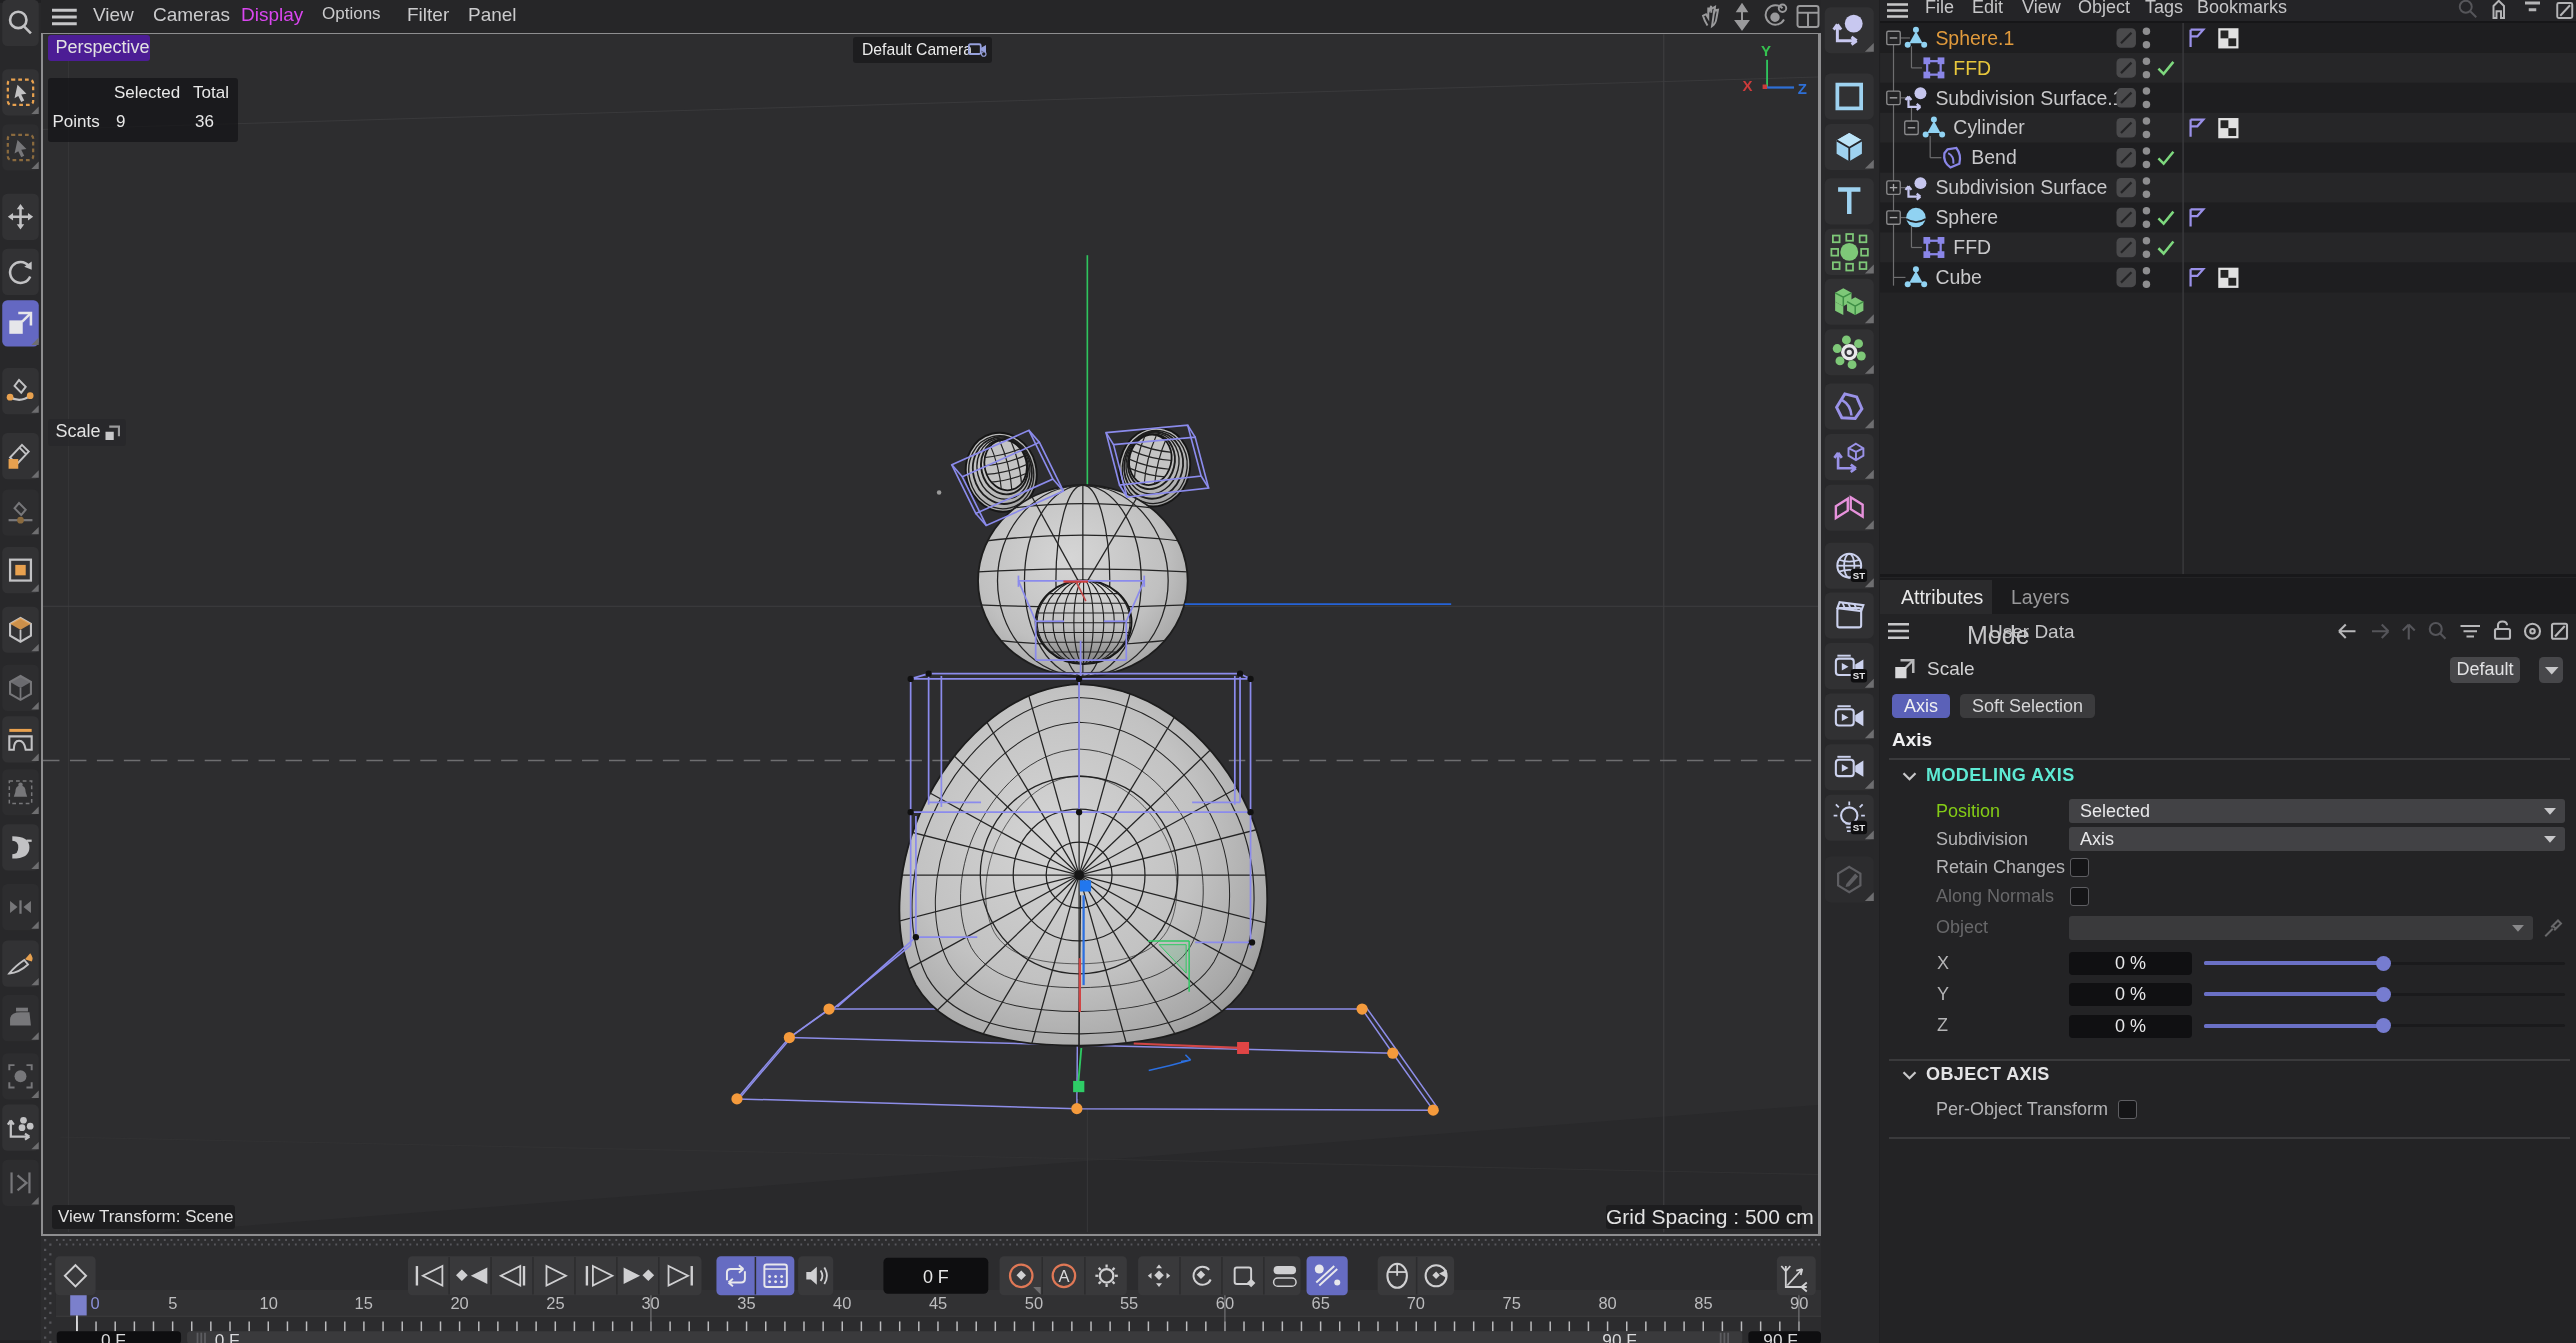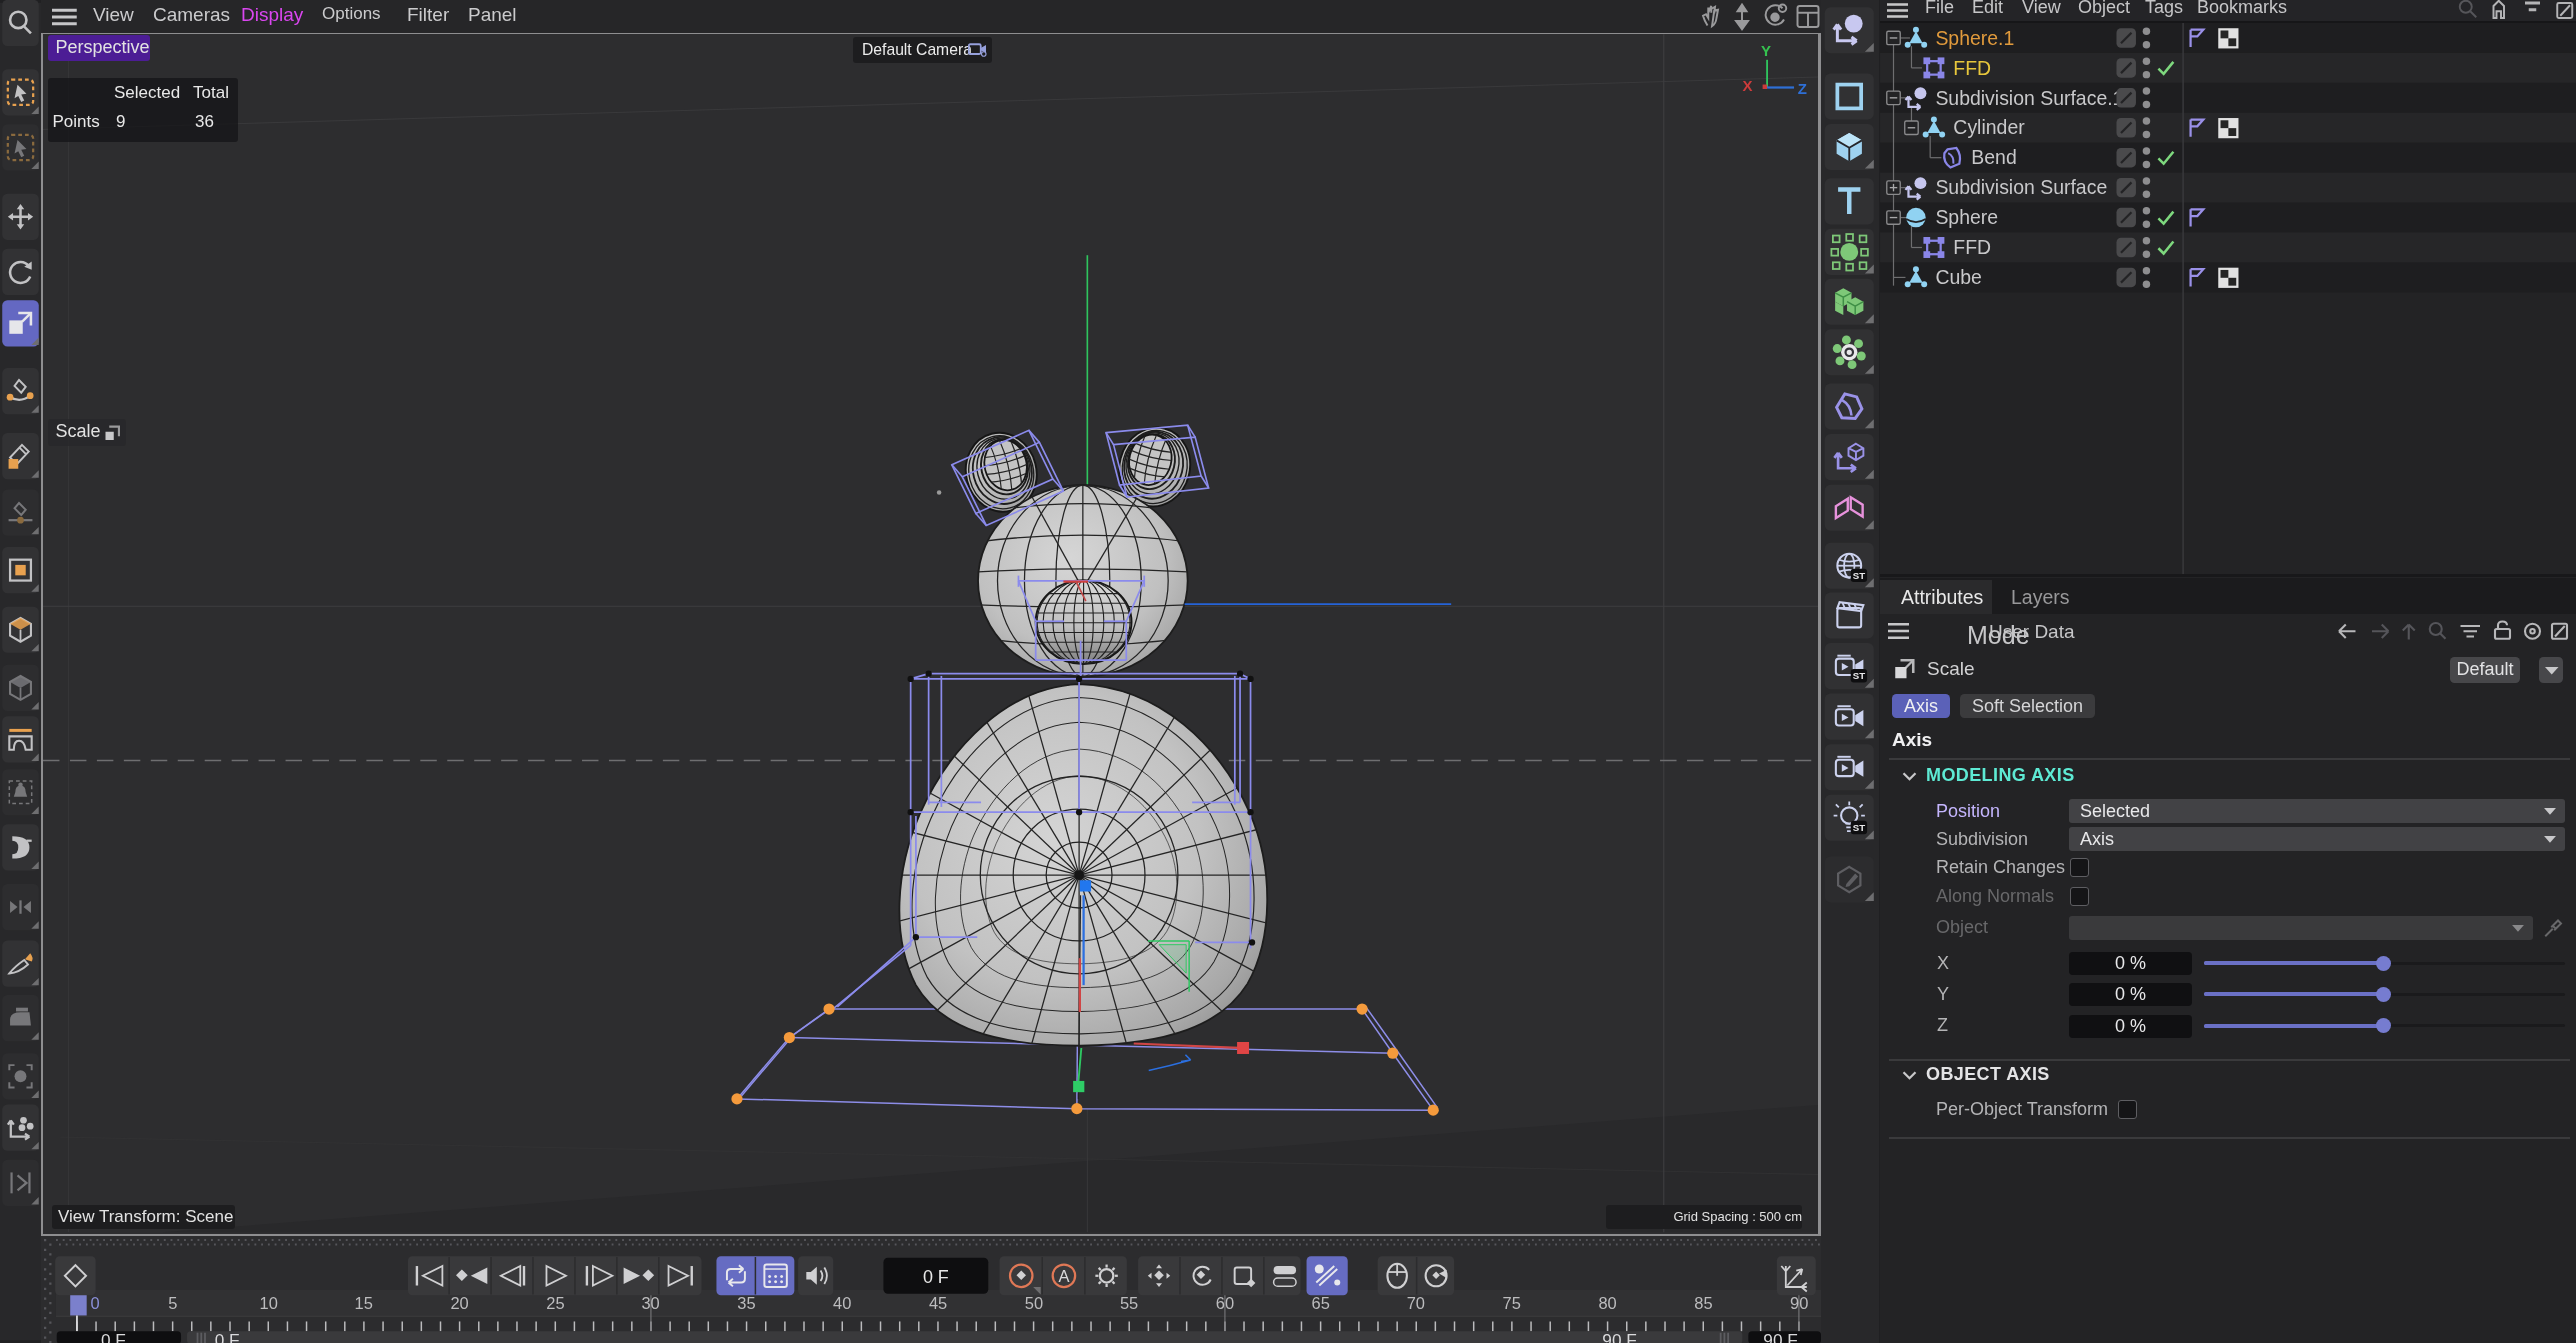--- a/index.html
+++ b/index.html
@@ -318,21 +318,21 @@
     <div class="a" style="left:145px;top:4.5px">Total</div>
     <div class="a" style="left:4.5px;top:34px">Points</div>
     <div class="a" style="left:68px;top:34px">9</div>
     <div class="a" style="left:147px;top:34px">36</div>
   </div>
 <div class="lbl" style="left:48px;top:419px;width:78px;height:27px;background:rgba(40,40,42,0.85)">Scale<svg style="position:absolute;right:6px;top:6px" width="16.5" height="16.5" viewBox="0 0 22 22">
       <path d="M7,2 L20,2 L20,15" fill="none" stroke="#9a9a9c" stroke-width="3"></path>
       <rect x="2" y="9" width="11" height="11" fill="#c8c8ca"></rect>
     </svg></div>
 <div class="lbl" style="left:52px;top:1205px;width:183px;height:24px;background:#1d1d1f;font-size:17px;line-height:24px;padding:0 6px">View Transform: Scene</div>
-<div class="lbl" style="left:1606px;top:1205px;width:196px;height:24px;background:#1d1d1f;font-size:13px;line-height:24px;text-align:right;padding:0">Grid Spacing : 500 cm</div>
+<div class="lbl" style="left:1606px;top:1205px;width:196px;height:24px;background:#1d1d1f;font-size:21px;line-height:24px;text-align:right;padding:0">Grid Spacing : 500 cm</div>
 <div class="a" style="left:41px;top:1236px;width:1780px;height:108px;background:#2c2c2e"></div>
 <svg class="a" style="left:41px;top:1236px" width="1780" height="108" viewBox="0 0 2377 144">
     <path d="M20,4h2.5v2.5h-2.5z M24,10h2.5v2.5h-2.5z M29,4h2.5v2.5h-2.5z M33,10h2.5v2.5h-2.5z M38,4h2.5v2.5h-2.5z M42,10h2.5v2.5h-2.5z M47,4h2.5v2.5h-2.5z M51,10h2.5v2.5h-2.5z M56,4h2.5v2.5h-2.5z M60,10h2.5v2.5h-2.5z M65,4h2.5v2.5h-2.5z M69,10h2.5v2.5h-2.5z M74,4h2.5v2.5h-2.5z M78,10h2.5v2.5h-2.5z M83,4h2.5v2.5h-2.5z M87,10h2.5v2.5h-2.5z M92,4h2.5v2.5h-2.5z M96,10h2.5v2.5h-2.5z M101,4h2.5v2.5h-2.5z M105,10h2.5v2.5h-2.5z M110,4h2.5v2.5h-2.5z M114,10h2.5v2.5h-2.5z M119,4h2.5v2.5h-2.5z M123,10h2.5v2.5h-2.5z M128,4h2.5v2.5h-2.5z M132,10h2.5v2.5h-2.5z M137,4h2.5v2.5h-2.5z M141,10h2.5v2.5h-2.5z M146,4h2.5v2.5h-2.5z M150,10h2.5v2.5h-2.5z M155,4h2.5v2.5h-2.5z M159,10h2.5v2.5h-2.5z M164,4h2.5v2.5h-2.5z M168,10h2.5v2.5h-2.5z M173,4h2.5v2.5h-2.5z M177,10h2.5v2.5h-2.5z M182,4h2.5v2.5h-2.5z M186,10h2.5v2.5h-2.5z M191,4h2.5v2.5h-2.5z M195,10h2.5v2.5h-2.5z M200,4h2.5v2.5h-2.5z M204,10h2.5v2.5h-2.5z M209,4h2.5v2.5h-2.5z M213,10h2.5v2.5h-2.5z M218,4h2.5v2.5h-2.5z M222,10h2.5v2.5h-2.5z M227,4h2.5v2.5h-2.5z M231,10h2.5v2.5h-2.5z M236,4h2.5v2.5h-2.5z M240,10h2.5v2.5h-2.5z M245,4h2.5v2.5h-2.5z M249,10h2.5v2.5h-2.5z M254,4h2.5v2.5h-2.5z M258,10h2.5v2.5h-2.5z M263,4h2.5v2.5h-2.5z M267,10h2.5v2.5h-2.5z M272,4h2.5v2.5h-2.5z M276,10h2.5v2.5h-2.5z M281,4h2.5v2.5h-2.5z M285,10h2.5v2.5h-2.5z M290,4h2.5v2.5h-2.5z M294,10h2.5v2.5h-2.5z M299,4h2.5v2.5h-2.5z M303,10h2.5v2.5h-2.5z M308,4h2.5v2.5h-2.5z M312,10h2.5v2.5h-2.5z M317,4h2.5v2.5h-2.5z M321,10h2.5v2.5h-2.5z M326,4h2.5v2.5h-2.5z M330,10h2.5v2.5h-2.5z M335,4h2.5v2.5h-2.5z M339,10h2.5v2.5h-2.5z M344,4h2.5v2.5h-2.5z M348,10h2.5v2.5h-2.5z M353,4h2.5v2.5h-2.5z M357,10h2.5v2.5h-2.5z M362,4h2.5v2.5h-2.5z M366,10h2.5v2.5h-2.5z M371,4h2.5v2.5h-2.5z M375,10h2.5v2.5h-2.5z M380,4h2.5v2.5h-2.5z M384,10h2.5v2.5h-2.5z M389,4h2.5v2.5h-2.5z M393,10h2.5v2.5h-2.5z M398,4h2.5v2.5h-2.5z M402,10h2.5v2.5h-2.5z M407,4h2.5v2.5h-2.5z M411,10h2.5v2.5h-2.5z M416,4h2.5v2.5h-2.5z M420,10h2.5v2.5h-2.5z M425,4h2.5v2.5h-2.5z M429,10h2.5v2.5h-2.5z M434,4h2.5v2.5h-2.5z M438,10h2.5v2.5h-2.5z M443,4h2.5v2.5h-2.5z M447,10h2.5v2.5h-2.5z M452,4h2.5v2.5h-2.5z M456,10h2.5v2.5h-2.5z M461,4h2.5v2.5h-2.5z M465,10h2.5v2.5h-2.5z M470,4h2.5v2.5h-2.5z M474,10h2.5v2.5h-2.5z M479,4h2.5v2.5h-2.5z M483,10h2.5v2.5h-2.5z M488,4h2.5v2.5h-2.5z M492,10h2.5v2.5h-2.5z M497,4h2.5v2.5h-2.5z M501,10h2.5v2.5h-2.5z M506,4h2.5v2.5h-2.5z M510,10h2.5v2.5h-2.5z M515,4h2.5v2.5h-2.5z M519,10h2.5v2.5h-2.5z M524,4h2.5v2.5h-2.5z M528,10h2.5v2.5h-2.5z M533,4h2.5v2.5h-2.5z M537,10h2.5v2.5h-2.5z M542,4h2.5v2.5h-2.5z M546,10h2.5v2.5h-2.5z M551,4h2.5v2.5h-2.5z M555,10h2.5v2.5h-2.5z M560,4h2.5v2.5h-2.5z M564,10h2.5v2.5h-2.5z M569,4h2.5v2.5h-2.5z M573,10h2.5v2.5h-2.5z M578,4h2.5v2.5h-2.5z M582,10h2.5v2.5h-2.5z M587,4h2.5v2.5h-2.5z M591,10h2.5v2.5h-2.5z M596,4h2.5v2.5h-2.5z M600,10h2.5v2.5h-2.5z M605,4h2.5v2.5h-2.5z M609,10h2.5v2.5h-2.5z M614,4h2.5v2.5h-2.5z M618,10h2.5v2.5h-2.5z M623,4h2.5v2.5h-2.5z M627,10h2.5v2.5h-2.5z M632,4h2.5v2.5h-2.5z M636,10h2.5v2.5h-2.5z M641,4h2.5v2.5h-2.5z M645,10h2.5v2.5h-2.5z M650,4h2.5v2.5h-2.5z M654,10h2.5v2.5h-2.5z M659,4h2.5v2.5h-2.5z M663,10h2.5v2.5h-2.5z M668,4h2.5v2.5h-2.5z M672,10h2.5v2.5h-2.5z M677,4h2.5v2.5h-2.5z M681,10h2.5v2.5h-2.5z M686,4h2.5v2.5h-2.5z M690,10h2.5v2.5h-2.5z M695,4h2.5v2.5h-2.5z M699,10h2.5v2.5h-2.5z M704,4h2.5v2.5h-2.5z M708,10h2.5v2.5h-2.5z M713,4h2.5v2.5h-2.5z M717,10h2.5v2.5h-2.5z M722,4h2.5v2.5h-2.5z M726,10h2.5v2.5h-2.5z M731,4h2.5v2.5h-2.5z M735,10h2.5v2.5h-2.5z M740,4h2.5v2.5h-2.5z M744,10h2.5v2.5h-2.5z M749,4h2.5v2.5h-2.5z M753,10h2.5v2.5h-2.5z M758,4h2.5v2.5h-2.5z M762,10h2.5v2.5h-2.5z M767,4h2.5v2.5h-2.5z M771,10h2.5v2.5h-2.5z M776,4h2.5v2.5h-2.5z M780,10h2.5v2.5h-2.5z M785,4h2.5v2.5h-2.5z M789,10h2.5v2.5h-2.5z M794,4h2.5v2.5h-2.5z M798,10h2.5v2.5h-2.5z M803,4h2.5v2.5h-2.5z M807,10h2.5v2.5h-2.5z M812,4h2.5v2.5h-2.5z M816,10h2.5v2.5h-2.5z M821,4h2.5v2.5h-2.5z M825,10h2.5v2.5h-2.5z M830,4h2.5v2.5h-2.5z M834,10h2.5v2.5h-2.5z M839,4h2.5v2.5h-2.5z M843,10h2.5v2.5h-2.5z M848,4h2.5v2.5h-2.5z M852,10h2.5v2.5h-2.5z M857,4h2.5v2.5h-2.5z M861,10h2.5v2.5h-2.5z M866,4h2.5v2.5h-2.5z M870,10h2.5v2.5h-2.5z M875,4h2.5v2.5h-2.5z M879,10h2.5v2.5h-2.5z M884,4h2.5v2.5h-2.5z M888,10h2.5v2.5h-2.5z M893,4h2.5v2.5h-2.5z M897,10h2.5v2.5h-2.5z M902,4h2.5v2.5h-2.5z M906,10h2.5v2.5h-2.5z M911,4h2.5v2.5h-2.5z M915,10h2.5v2.5h-2.5z M920,4h2.5v2.5h-2.5z M924,10h2.5v2.5h-2.5z M929,4h2.5v2.5h-2.5z M933,10h2.5v2.5h-2.5z M938,4h2.5v2.5h-2.5z M942,10h2.5v2.5h-2.5z M947,4h2.5v2.5h-2.5z M951,10h2.5v2.5h-2.5z M956,4h2.5v2.5h-2.5z M960,10h2.5v2.5h-2.5z M965,4h2.5v2.5h-2.5z M969,10h2.5v2.5h-2.5z M974,4h2.5v2.5h-2.5z M978,10h2.5v2.5h-2.5z M983,4h2.5v2.5h-2.5z M987,10h2.5v2.5h-2.5z M992,4h2.5v2.5h-2.5z M996,10h2.5v2.5h-2.5z M1001,4h2.5v2.5h-2.5z M1005,10h2.5v2.5h-2.5z M1010,4h2.5v2.5h-2.5z M1014,10h2.5v2.5h-2.5z M1019,4h2.5v2.5h-2.5z M1023,10h2.5v2.5h-2.5z M1028,4h2.5v2.5h-2.5z M1032,10h2.5v2.5h-2.5z M1037,4h2.5v2.5h-2.5z M1041,10h2.5v2.5h-2.5z M1046,4h2.5v2.5h-2.5z M1050,10h2.5v2.5h-2.5z M1055,4h2.5v2.5h-2.5z M1059,10h2.5v2.5h-2.5z M1064,4h2.5v2.5h-2.5z M1068,10h2.5v2.5h-2.5z M1073,4h2.5v2.5h-2.5z M1077,10h2.5v2.5h-2.5z M1082,4h2.5v2.5h-2.5z M1086,10h2.5v2.5h-2.5z M1091,4h2.5v2.5h-2.5z M1095,10h2.5v2.5h-2.5z M1100,4h2.5v2.5h-2.5z M1104,10h2.5v2.5h-2.5z M1109,4h2.5v2.5h-2.5z M1113,10h2.5v2.5h-2.5z M1118,4h2.5v2.5h-2.5z M1122,10h2.5v2.5h-2.5z M1127,4h2.5v2.5h-2.5z M1131,10h2.5v2.5h-2.5z M1136,4h2.5v2.5h-2.5z M1140,10h2.5v2.5h-2.5z M1145,4h2.5v2.5h-2.5z M1149,10h2.5v2.5h-2.5z M1154,4h2.5v2.5h-2.5z M1158,10h2.5v2.5h-2.5z M1163,4h2.5v2.5h-2.5z M1167,10h2.5v2.5h-2.5z M1172,4h2.5v2.5h-2.5z M1176,10h2.5v2.5h-2.5z M1181,4h2.5v2.5h-2.5z M1185,10h2.5v2.5h-2.5z M1190,4h2.5v2.5h-2.5z M1194,10h2.5v2.5h-2.5z M1199,4h2.5v2.5h-2.5z M1203,10h2.5v2.5h-2.5z M1208,4h2.5v2.5h-2.5z M1212,10h2.5v2.5h-2.5z M1217,4h2.5v2.5h-2.5z M1221,10h2.5v2.5h-2.5z M1226,4h2.5v2.5h-2.5z M1230,10h2.5v2.5h-2.5z M1235,4h2.5v2.5h-2.5z M1239,10h2.5v2.5h-2.5z M1244,4h2.5v2.5h-2.5z M1248,10h2.5v2.5h-2.5z M1253,4h2.5v2.5h-2.5z M1257,10h2.5v2.5h-2.5z M1262,4h2.5v2.5h-2.5z M1266,10h2.5v2.5h-2.5z M1271,4h2.5v2.5h-2.5z M1275,10h2.5v2.5h-2.5z M1280,4h2.5v2.5h-2.5z M1284,10h2.5v2.5h-2.5z M1289,4h2.5v2.5h-2.5z M1293,10h2.5v2.5h-2.5z M1298,4h2.5v2.5h-2.5z M1302,10h2.5v2.5h-2.5z M1307,4h2.5v2.5h-2.5z M1311,10h2.5v2.5h-2.5z M1316,4h2.5v2.5h-2.5z M1320,10h2.5v2.5h-2.5z M1325,4h2.5v2.5h-2.5z M1329,10h2.5v2.5h-2.5z M1334,4h2.5v2.5h-2.5z M1338,10h2.5v2.5h-2.5z M1343,4h2.5v2.5h-2.5z M1347,10h2.5v2.5h-2.5z M1352,4h2.5v2.5h-2.5z M1356,10h2.5v2.5h-2.5z M1361,4h2.5v2.5h-2.5z M1365,10h2.5v2.5h-2.5z M1370,4h2.5v2.5h-2.5z M1374,10h2.5v2.5h-2.5z M1379,4h2.5v2.5h-2.5z M1383,10h2.5v2.5h-2.5z M1388,4h2.5v2.5h-2.5z M1392,10h2.5v2.5h-2.5z M1397,4h2.5v2.5h-2.5z M1401,10h2.5v2.5h-2.5z M1406,4h2.5v2.5h-2.5z M1410,10h2.5v2.5h-2.5z M1415,4h2.5v2.5h-2.5z M1419,10h2.5v2.5h-2.5z M1424,4h2.5v2.5h-2.5z M1428,10h2.5v2.5h-2.5z M1433,4h2.5v2.5h-2.5z M1437,10h2.5v2.5h-2.5z M1442,4h2.5v2.5h-2.5z M1446,10h2.5v2.5h-2.5z M1451,4h2.5v2.5h-2.5z M1455,10h2.5v2.5h-2.5z M1460,4h2.5v2.5h-2.5z M1464,10h2.5v2.5h-2.5z M1469,4h2.5v2.5h-2.5z M1473,10h2.5v2.5h-2.5z M1478,4h2.5v2.5h-2.5z M1482,10h2.5v2.5h-2.5z M1487,4h2.5v2.5h-2.5z M1491,10h2.5v2.5h-2.5z M1496,4h2.5v2.5h-2.5z M1500,10h2.5v2.5h-2.5z M1505,4h2.5v2.5h-2.5z M1509,10h2.5v2.5h-2.5z M1514,4h2.5v2.5h-2.5z M1518,10h2.5v2.5h-2.5z M1523,4h2.5v2.5h-2.5z M1527,10h2.5v2.5h-2.5z M1532,4h2.5v2.5h-2.5z M1536,10h2.5v2.5h-2.5z M1541,4h2.5v2.5h-2.5z M1545,10h2.5v2.5h-2.5z M1550,4h2.5v2.5h-2.5z M1554,10h2.5v2.5h-2.5z M1559,4h2.5v2.5h-2.5z M1563,10h2.5v2.5h-2.5z M1568,4h2.5v2.5h-2.5z M1572,10h2.5v2.5h-2.5z M1577,4h2.5v2.5h-2.5z M1581,10h2.5v2.5h-2.5z M1586,4h2.5v2.5h-2.5z M1590,10h2.5v2.5h-2.5z M1595,4h2.5v2.5h-2.5z M1599,10h2.5v2.5h-2.5z M1604,4h2.5v2.5h-2.5z M1608,10h2.5v2.5h-2.5z M1613,4h2.5v2.5h-2.5z M1617,10h2.5v2.5h-2.5z M1622,4h2.5v2.5h-2.5z M1626,10h2.5v2.5h-2.5z M1631,4h2.5v2.5h-2.5z M1635,10h2.5v2.5h-2.5z M1640,4h2.5v2.5h-2.5z M1644,10h2.5v2.5h-2.5z M1649,4h2.5v2.5h-2.5z M1653,10h2.5v2.5h-2.5z M1658,4h2.5v2.5h-2.5z M1662,10h2.5v2.5h-2.5z M1667,4h2.5v2.5h-2.5z M1671,10h2.5v2.5h-2.5z M1676,4h2.5v2.5h-2.5z M1680,10h2.5v2.5h-2.5z M1685,4h2.5v2.5h-2.5z M1689,10h2.5v2.5h-2.5z M1694,4h2.5v2.5h-2.5z M1698,10h2.5v2.5h-2.5z M1703,4h2.5v2.5h-2.5z M1707,10h2.5v2.5h-2.5z M1712,4h2.5v2.5h-2.5z M1716,10h2.5v2.5h-2.5z M1721,4h2.5v2.5h-2.5z M1725,10h2.5v2.5h-2.5z M1730,4h2.5v2.5h-2.5z M1734,10h2.5v2.5h-2.5z M1739,4h2.5v2.5h-2.5z M1743,10h2.5v2.5h-2.5z M1748,4h2.5v2.5h-2.5z M1752,10h2.5v2.5h-2.5z M1757,4h2.5v2.5h-2.5z M1761,10h2.5v2.5h-2.5z M1766,4h2.5v2.5h-2.5z M1770,10h2.5v2.5h-2.5z M1775,4h2.5v2.5h-2.5z M1779,10h2.5v2.5h-2.5z M1784,4h2.5v2.5h-2.5z M1788,10h2.5v2.5h-2.5z M1793,4h2.5v2.5h-2.5z M1797,10h2.5v2.5h-2.5z M1802,4h2.5v2.5h-2.5z M1806,10h2.5v2.5h-2.5z M1811,4h2.5v2.5h-2.5z M1815,10h2.5v2.5h-2.5z M1820,4h2.5v2.5h-2.5z M1824,10h2.5v2.5h-2.5z M1829,4h2.5v2.5h-2.5z M1833,10h2.5v2.5h-2.5z M1838,4h2.5v2.5h-2.5z M1842,10h2.5v2.5h-2.5z M1847,4h2.5v2.5h-2.5z M1851,10h2.5v2.5h-2.5z M1856,4h2.5v2.5h-2.5z M1860,10h2.5v2.5h-2.5z M1865,4h2.5v2.5h-2.5z M1869,10h2.5v2.5h-2.5z M1874,4h2.5v2.5h-2.5z M1878,10h2.5v2.5h-2.5z M1883,4h2.5v2.5h-2.5z M1887,10h2.5v2.5h-2.5z M1892,4h2.5v2.5h-2.5z M1896,10h2.5v2.5h-2.5z M1901,4h2.5v2.5h-2.5z M1905,10h2.5v2.5h-2.5z M1910,4h2.5v2.5h-2.5z M1914,10h2.5v2.5h-2.5z M1919,4h2.5v2.5h-2.5z M1923,10h2.5v2.5h-2.5z M1928,4h2.5v2.5h-2.5z M1932,10h2.5v2.5h-2.5z M1937,4h2.5v2.5h-2.5z M1941,10h2.5v2.5h-2.5z M1946,4h2.5v2.5h-2.5z M1950,10h2.5v2.5h-2.5z M1955,4h2.5v2.5h-2.5z M1959,10h2.5v2.5h-2.5z M1964,4h2.5v2.5h-2.5z M1968,10h2.5v2.5h-2.5z M1973,4h2.5v2.5h-2.5z M1977,10h2.5v2.5h-2.5z M1982,4h2.5v2.5h-2.5z M1986,10h2.5v2.5h-2.5z M1991,4h2.5v2.5h-2.5z M1995,10h2.5v2.5h-2.5z M2000,4h2.5v2.5h-2.5z M2004,10h2.5v2.5h-2.5z M2009,4h2.5v2.5h-2.5z M2013,10h2.5v2.5h-2.5z M2018,4h2.5v2.5h-2.5z M2022,10h2.5v2.5h-2.5z M2027,4h2.5v2.5h-2.5z M2031,10h2.5v2.5h-2.5z M2036,4h2.5v2.5h-2.5z M2040,10h2.5v2.5h-2.5z M2045,4h2.5v2.5h-2.5z M2049,10h2.5v2.5h-2.5z M2054,4h2.5v2.5h-2.5z M2058,10h2.5v2.5h-2.5z M2063,4h2.5v2.5h-2.5z M2067,10h2.5v2.5h-2.5z M2072,4h2.5v2.5h-2.5z M2076,10h2.5v2.5h-2.5z M2081,4h2.5v2.5h-2.5z M2085,10h2.5v2.5h-2.5z M2090,4h2.5v2.5h-2.5z M2094,10h2.5v2.5h-2.5z M2099,4h2.5v2.5h-2.5z M2103,10h2.5v2.5h-2.5z M2108,4h2.5v2.5h-2.5z M2112,10h2.5v2.5h-2.5z M2117,4h2.5v2.5h-2.5z M2121,10h2.5v2.5h-2.5z M2126,4h2.5v2.5h-2.5z M2130,10h2.5v2.5h-2.5z M2135,4h2.5v2.5h-2.5z M2139,10h2.5v2.5h-2.5z M2144,4h2.5v2.5h-2.5z M2148,10h2.5v2.5h-2.5z M2153,4h2.5v2.5h-2.5z M2157,10h2.5v2.5h-2.5z M2162,4h2.5v2.5h-2.5z M2166,10h2.5v2.5h-2.5z M2171,4h2.5v2.5h-2.5z M2175,10h2.5v2.5h-2.5z M2180,4h2.5v2.5h-2.5z M2184,10h2.5v2.5h-2.5z M2189,4h2.5v2.5h-2.5z M2193,10h2.5v2.5h-2.5z M2198,4h2.5v2.5h-2.5z M2202,10h2.5v2.5h-2.5z M2207,4h2.5v2.5h-2.5z M2211,10h2.5v2.5h-2.5z M2216,4h2.5v2.5h-2.5z M2220,10h2.5v2.5h-2.5z M2225,4h2.5v2.5h-2.5z M2229,10h2.5v2.5h-2.5z M2234,4h2.5v2.5h-2.5z M2238,10h2.5v2.5h-2.5z M2243,4h2.5v2.5h-2.5z M2247,10h2.5v2.5h-2.5z M2252,4h2.5v2.5h-2.5z M2256,10h2.5v2.5h-2.5z M2261,4h2.5v2.5h-2.5z M2265,10h2.5v2.5h-2.5z M2270,4h2.5v2.5h-2.5z M2274,10h2.5v2.5h-2.5z M2279,4h2.5v2.5h-2.5z M2283,10h2.5v2.5h-2.5z M2288,4h2.5v2.5h-2.5z M2292,10h2.5v2.5h-2.5z M2297,4h2.5v2.5h-2.5z M2301,10h2.5v2.5h-2.5z M2306,4h2.5v2.5h-2.5z M2310,10h2.5v2.5h-2.5z M2315,4h2.5v2.5h-2.5z M2319,10h2.5v2.5h-2.5z M2324,4h2.5v2.5h-2.5z M2328,10h2.5v2.5h-2.5z M2333,4h2.5v2.5h-2.5z M2337,10h2.5v2.5h-2.5z M2342,4h2.5v2.5h-2.5z M2346,10h2.5v2.5h-2.5z M2351,4h2.5v2.5h-2.5z M2355,10h2.5v2.5h-2.5z M2360,4h2.5v2.5h-2.5z M2364,10h2.5v2.5h-2.5z M2369,4h2.5v2.5h-2.5z M2373,10h2.5v2.5h-2.5z" fill="#55555a"></path>
     <path d="M4,4h3v3h-3z M11,10h3v3h-3z M4,17h3v3h-3z M11,23h3v3h-3z M4,30h3v3h-3z M11,36h3v3h-3z M4,43h3v3h-3z M11,49h3v3h-3z M4,56h3v3h-3z M11,62h3v3h-3z M4,69h3v3h-3z M11,75h3v3h-3z M4,82h3v3h-3z M11,88h3v3h-3z M4,95h3v3h-3z M11,101h3v3h-3z M4,108h3v3h-3z M11,114h3v3h-3z M4,121h3v3h-3z M11,127h3v3h-3z M4,134h3v3h-3z M11,140h3v3h-3z" fill="#55555a"></path>
     <rect x="20" y="72" width="2357" height="35" fill="#313133"></rect>
     <line x1="20" y1="107" x2="2377" y2="107" stroke="#3c3c3e" stroke-width="1.5"></line>
     <line x1="48.0" y1="114" x2="48.0" y2="127" stroke="#bbbbbd" stroke-width="2"></line>
     <line x1="73.5" y1="114" x2="73.5" y2="127" stroke="#bbbbbd" stroke-width="2"></line>
     <line x1="99.1" y1="114" x2="99.1" y2="127" stroke="#bbbbbd" stroke-width="2"></line>
     <line x1="124.7" y1="114" x2="124.7" y2="127" stroke="#bbbbbd" stroke-width="2"></line>
@@ -1064,21 +1064,21 @@
     <path d="M0,0 L18,0 L9,10 Z" fill="#c8c8ca"></path>
   </svg>
 <div class="a" style="left:1892px;top:694px;width:58px;height:24px;background:#5b61b8;border-radius:4.5px;font-size:18px;color:#f0f0f2;text-align:center;line-height:24px">Axis</div>
 <div class="a" style="left:1960px;top:694px;width:135px;height:24px;background:#3b3b3d;border-radius:4.5px;font-size:18px;color:#d5d5d7;text-align:center;line-height:24px">Soft Selection</div>
 <div class="a" style="left:1892px;top:729px;font-size:19px;font-weight:bold;color:#f0f0f2">Axis</div>
 <div class="a" style="left:1889px;top:758px;width:681px;height:1.5px;background:#3a3a3c"></div>
 <svg class="a" style="left:1902px;top:771px" width="15" height="10.5" viewBox="0 0 20 14">
     <path d="M2,3 L10,11 L18,3" fill="none" stroke="#c8c8ca" stroke-width="3"></path>
   </svg>
 <div class="a" style="left:1926px;top:765px;font-size:18px;font-weight:bold;letter-spacing:0.4px;color:#5eead4">MODELING AXIS</div>
-<div class="a" style="left:1936px;top:801px;font-size:18px;color:#c4b5fd">Position</div>
+<div class="a" style="left:1936px;top:801px;font-size:18px;color:#84cc16">Position</div>
 <div class="a" style="left:2069px;top:799px;width:496px;height:24px;background:#424245;border-radius:3px"></div>
 <div class="a" style="left:2080px;top:801px;font-size:18px;color:#e8e8ea">Selected</div>
 <svg class="a" style="left:2544px;top:808px" width="12" height="6.7" viewBox="0 0 16 9">
     <path d="M0,0 L16,0 L8,9 Z" fill="#c8c8ca"></path>
   </svg>
 <div class="a" style="left:1936px;top:829px;font-size:18px;color:#b4b4b6">Subdivision</div>
 <div class="a" style="left:2069px;top:827px;width:496px;height:24px;background:#424245;border-radius:3px"></div>
 <div class="a" style="left:2080px;top:829px;font-size:18px;color:#e8e8ea">Axis</div>
 <svg class="a" style="left:2544px;top:836px" width="12" height="6.7" viewBox="0 0 16 9">
     <path d="M0,0 L16,0 L8,9 Z" fill="#c8c8ca"></path>

